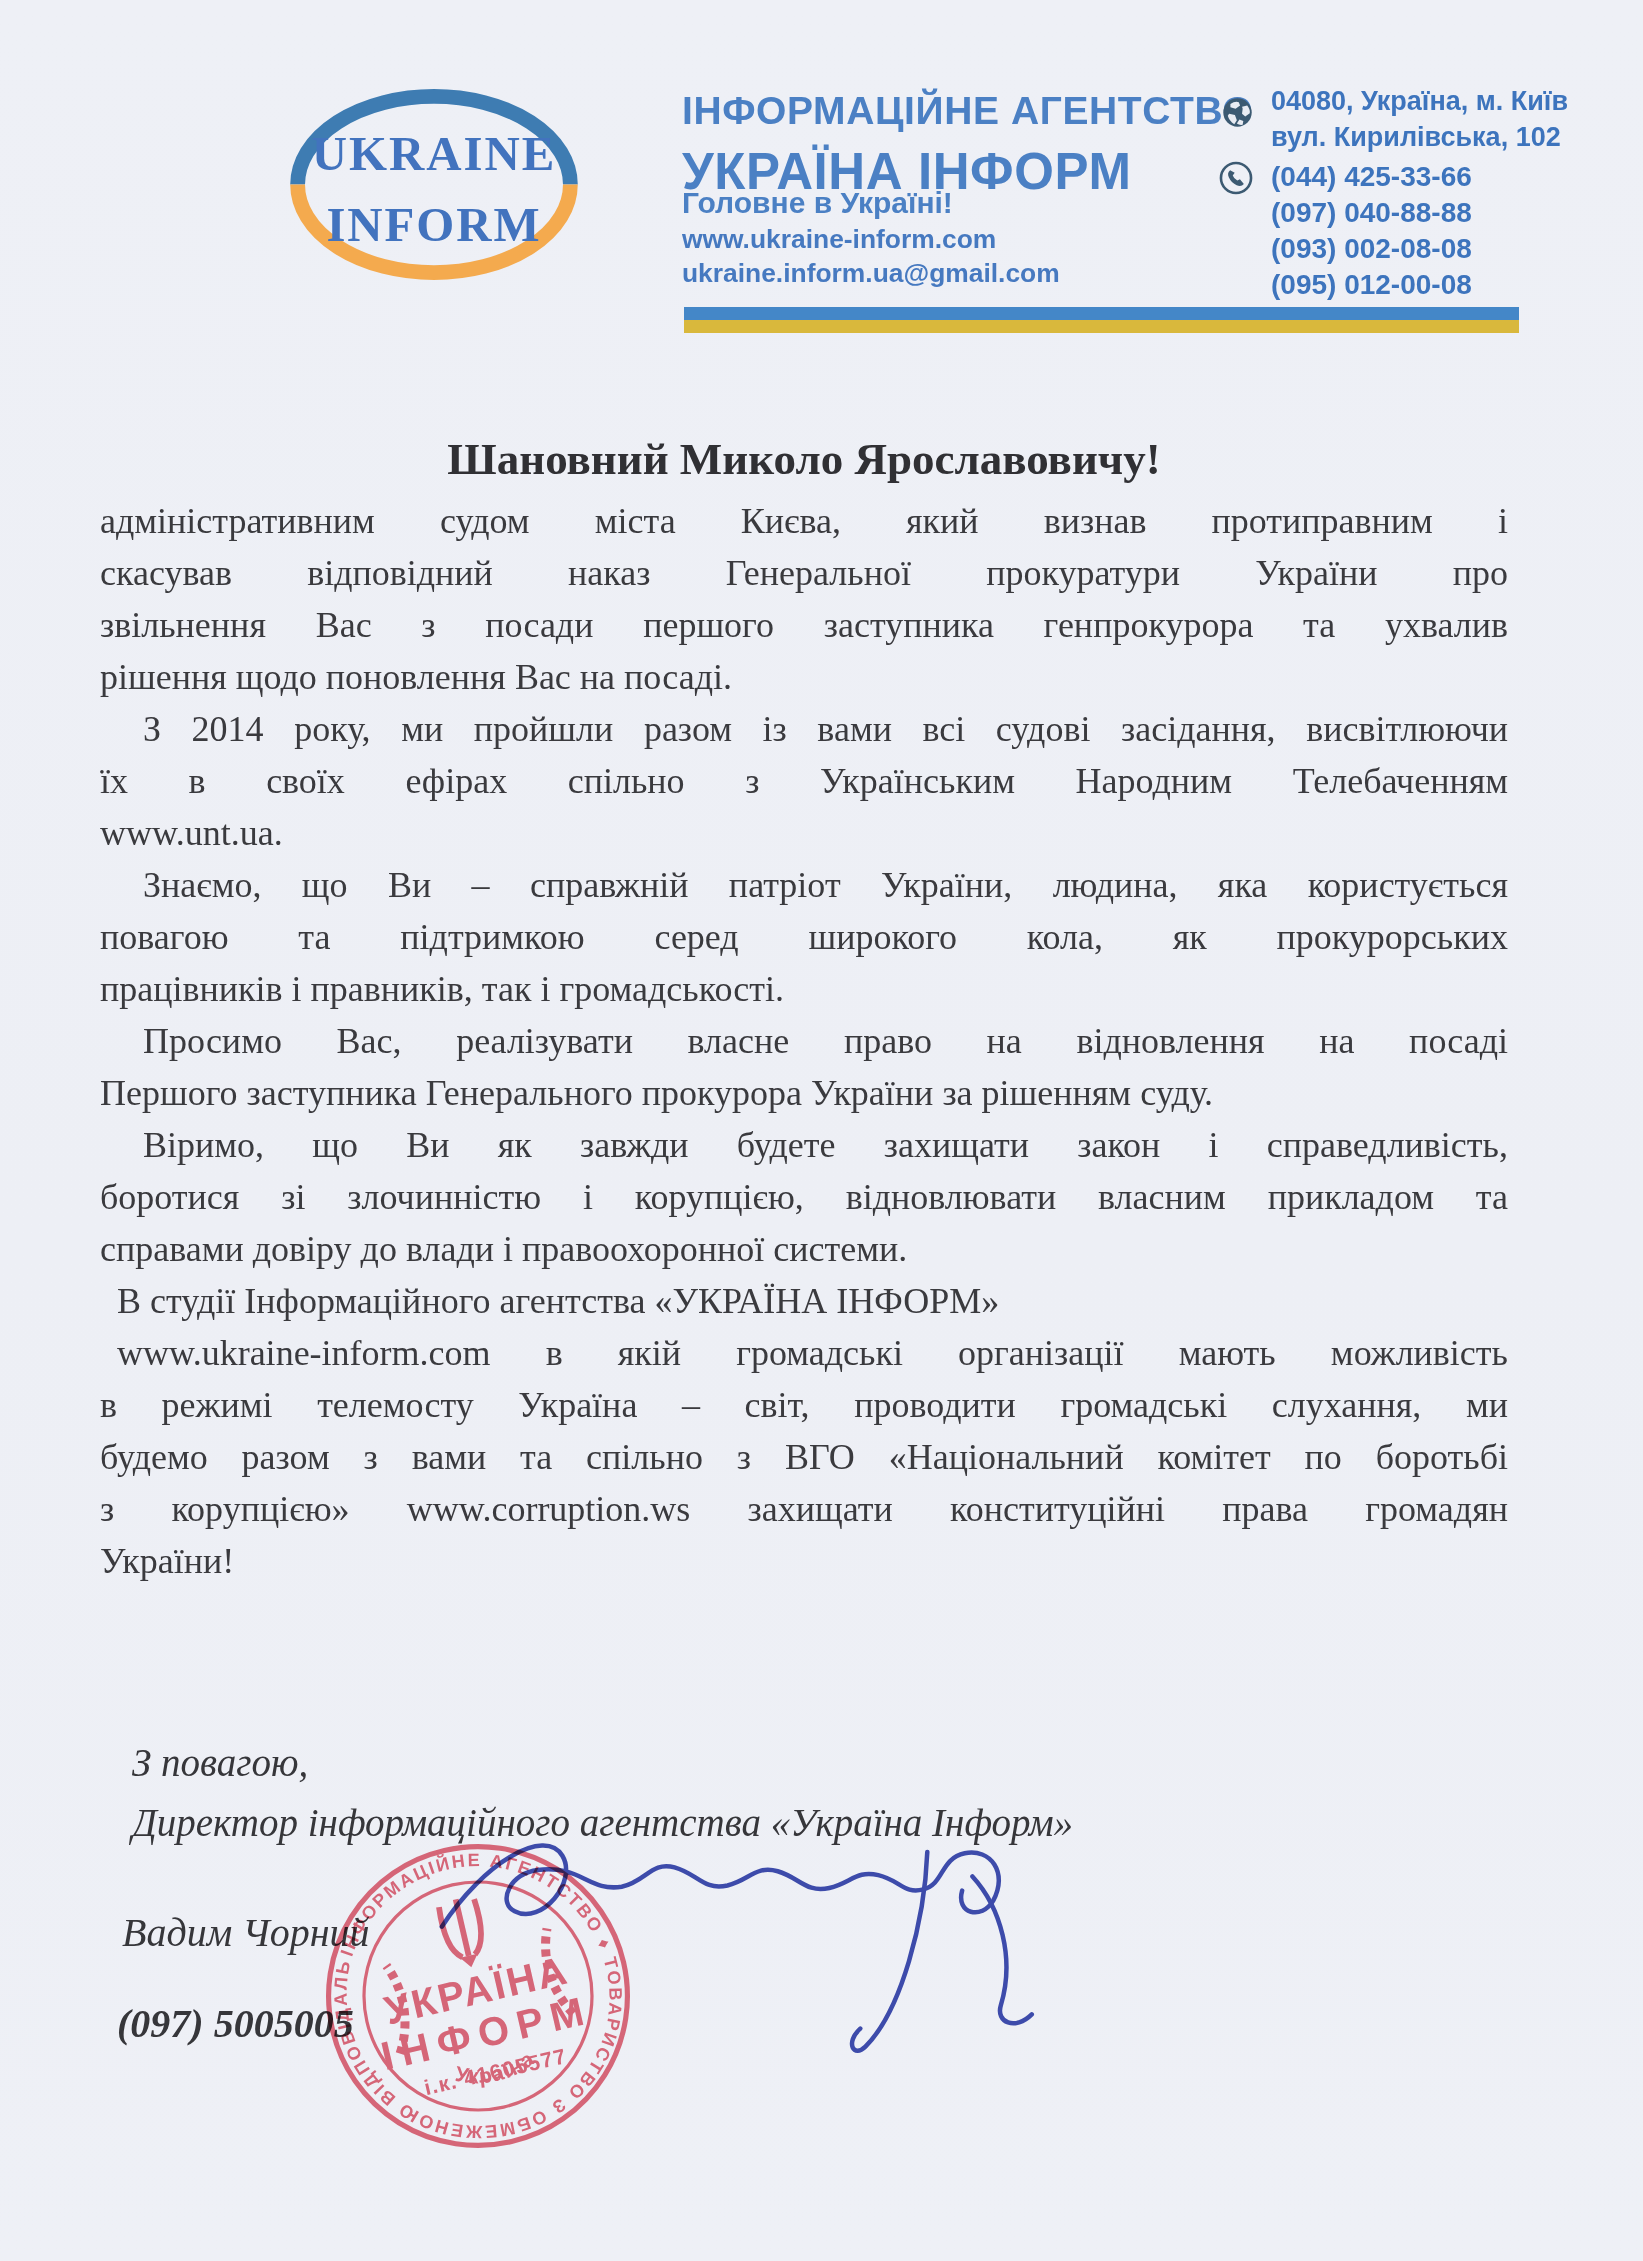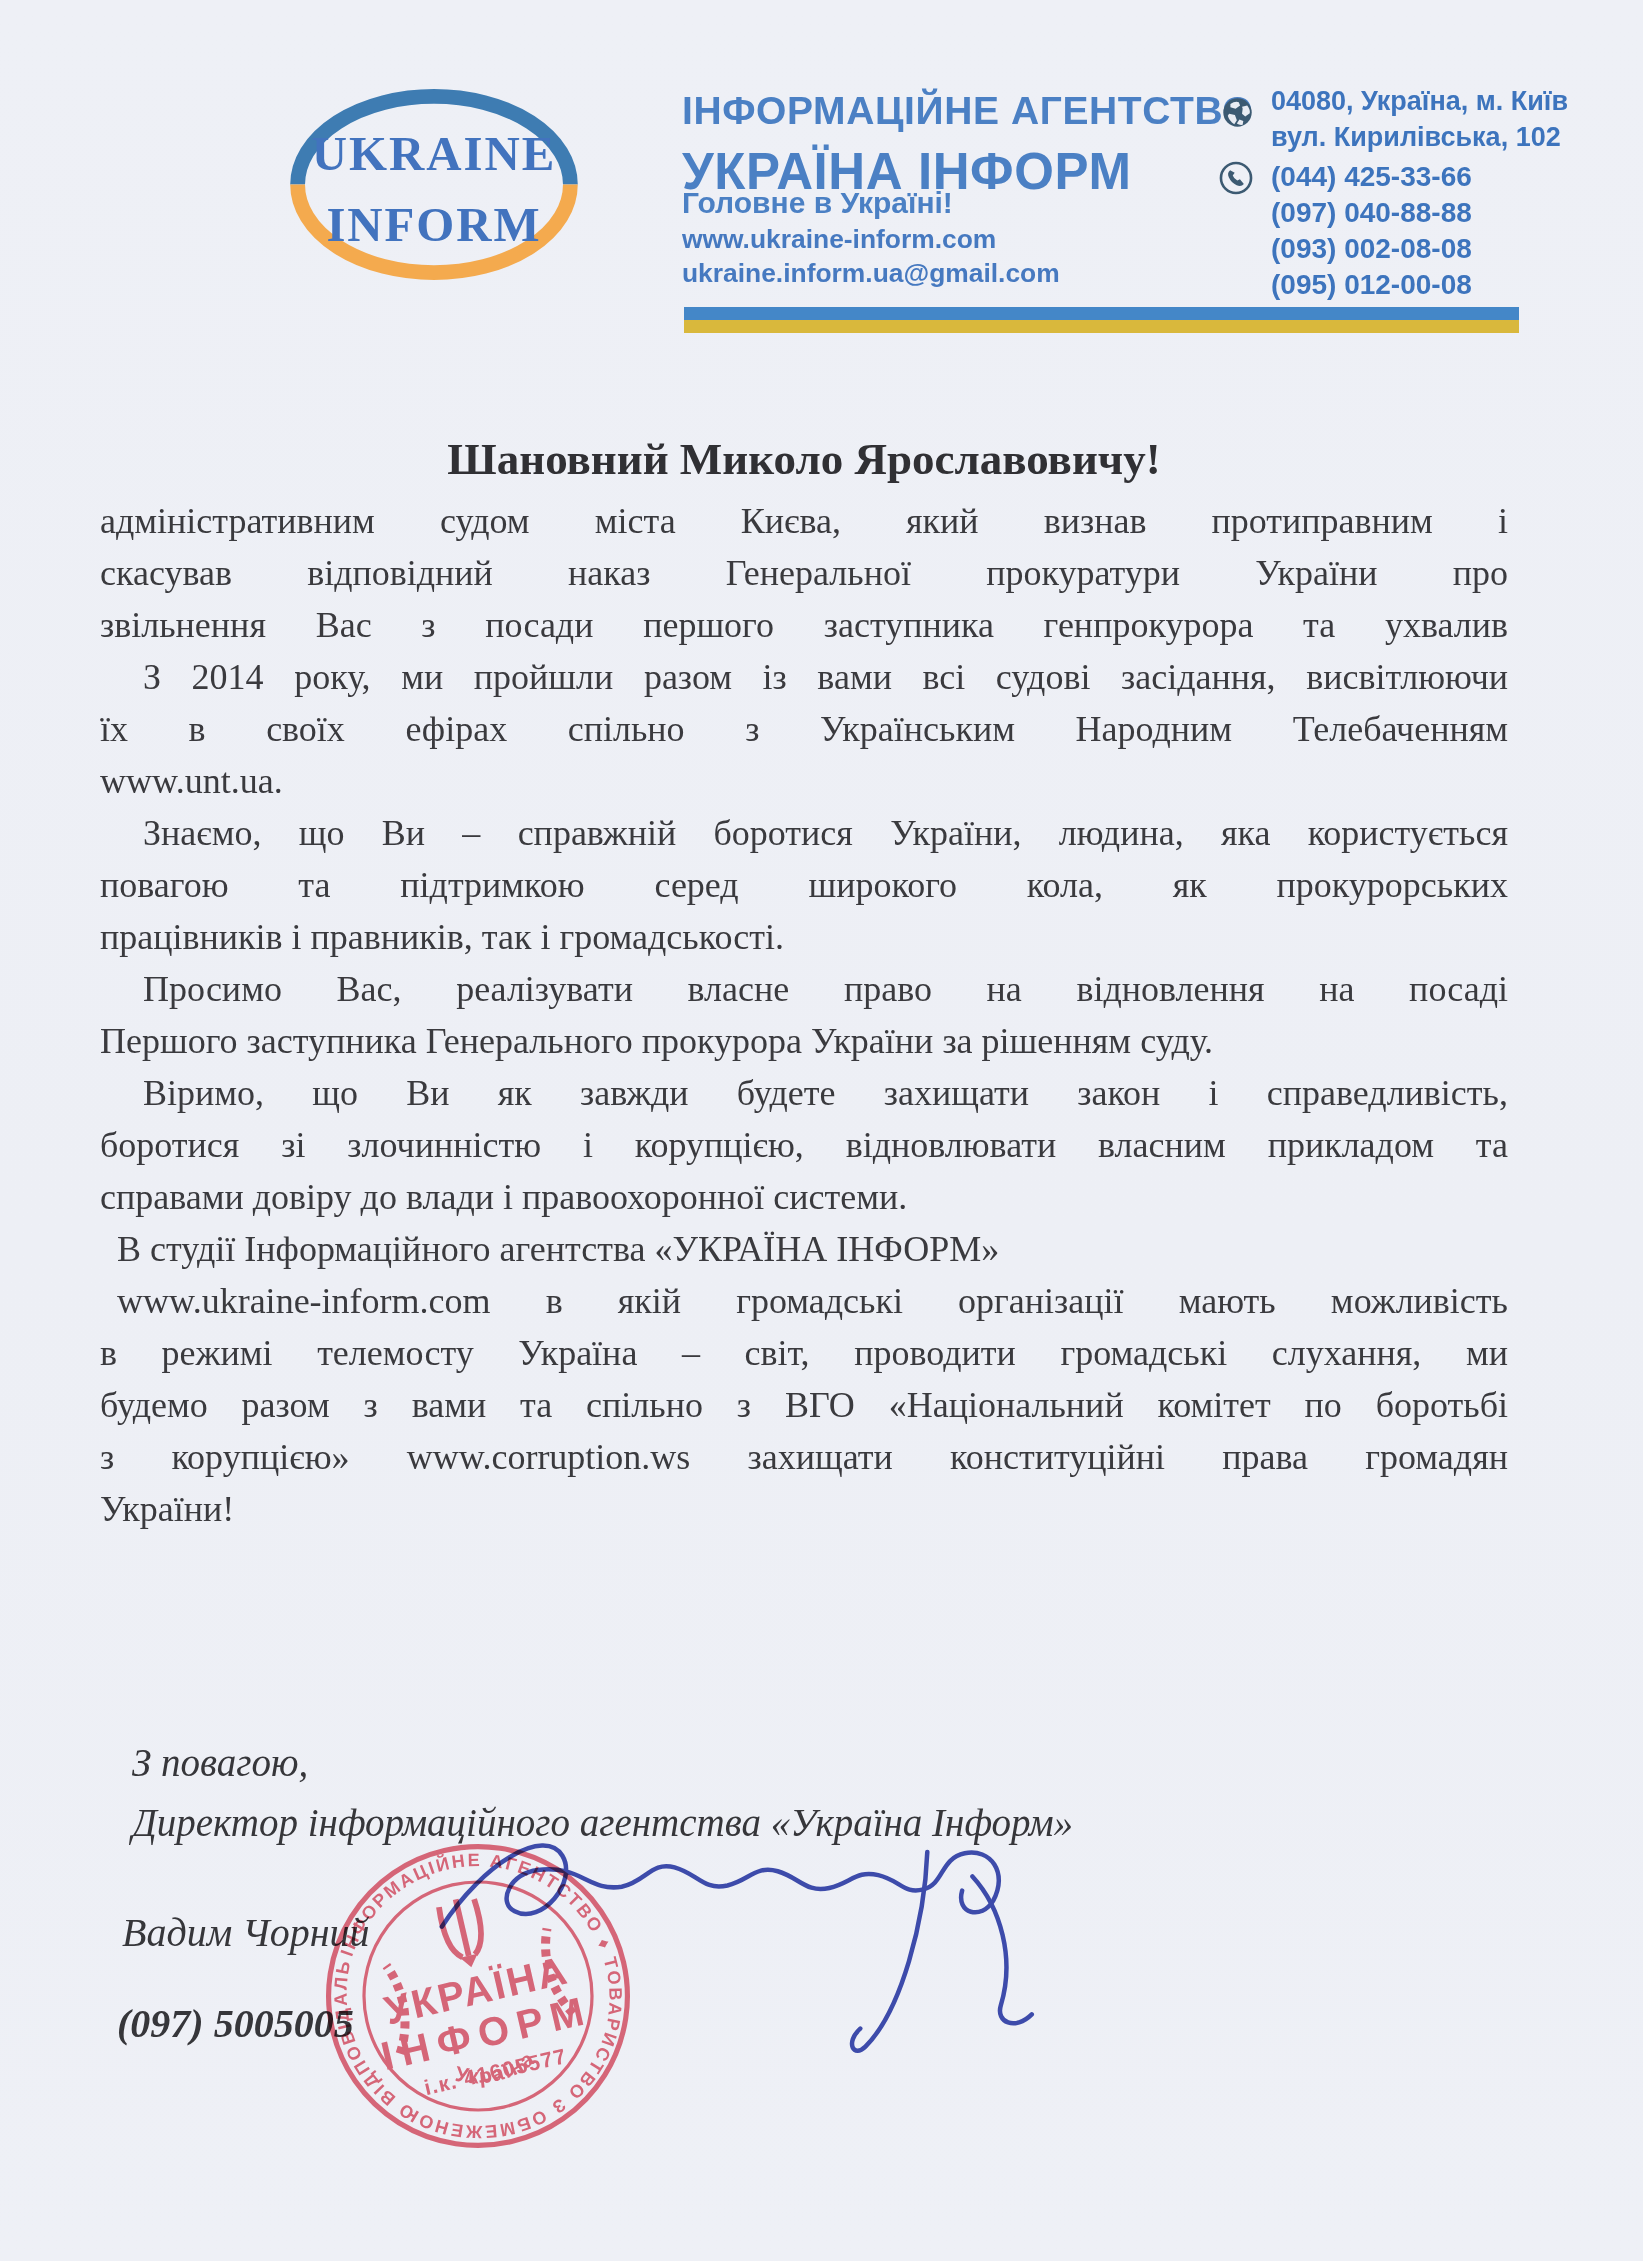--- a/index.html
+++ b/index.html
@@ -95,24 +95,25 @@
     <div class="b"></div>
     <div class="y"></div>
   </div>
 
   <div class="salutation">Шановний Миколо Ярославовичу!</div>
 
   <div class="body-text">
     <div class="ln j">адміністративним судом міста Києва, який визнав протиправним і</div>
     <div class="ln j">скасував відповідний наказ Генеральної прокуратури України про</div>
     <div class="ln j">звільнення Вас з посади першого заступника генпрокурора та ухвалив</div>
+    <div class="ln">рішення щодо поновлення Вас на посаді.</div>
     <div class="ln j ind">З 2014 року, ми пройшли разом із вами всі судові засідання, висвітлюючи</div>
     <div class="ln j">їх в своїх ефірах спільно з Українським Народним Телебаченням</div>
     <div class="ln">www.unt.ua.</div>
-    <div class="ln j ind">Знаємо, що Ви – справжній боротися України, людина, яка користується</div>
+    <div class="ln j ind">Знаємо, що Ви – справжній патріот України, людина, яка користується</div>
     <div class="ln j">повагою та підтримкою серед широкого кола, як прокурорських</div>
     <div class="ln">працівників і правників, так і громадськості.</div>
     <div class="ln j ind">Просимо Вас, реалізувати власне право на відновлення на посаді</div>
     <div class="ln">Першого заступника Генерального прокурора України за рішенням суду.</div>
     <div class="ln j ind">Віримо, що Ви як завжди будете захищати закон і справедливість,</div>
     <div class="ln j">боротися зі злочинністю і корупцією, відновлювати власним прикладом та</div>
     <div class="ln">справами довіру до влади і правоохоронної системи.</div>
     <div class="ln ind2">В студії Інформаційного агентства «УКРАЇНА ІНФОРМ»</div>
     <div class="ln j ind2">www.ukraine-inform.com в якій громадські організації мають можливість</div>
     <div class="ln j">в режимі телемосту Україна – світ, проводити громадські слухання, ми</div>

